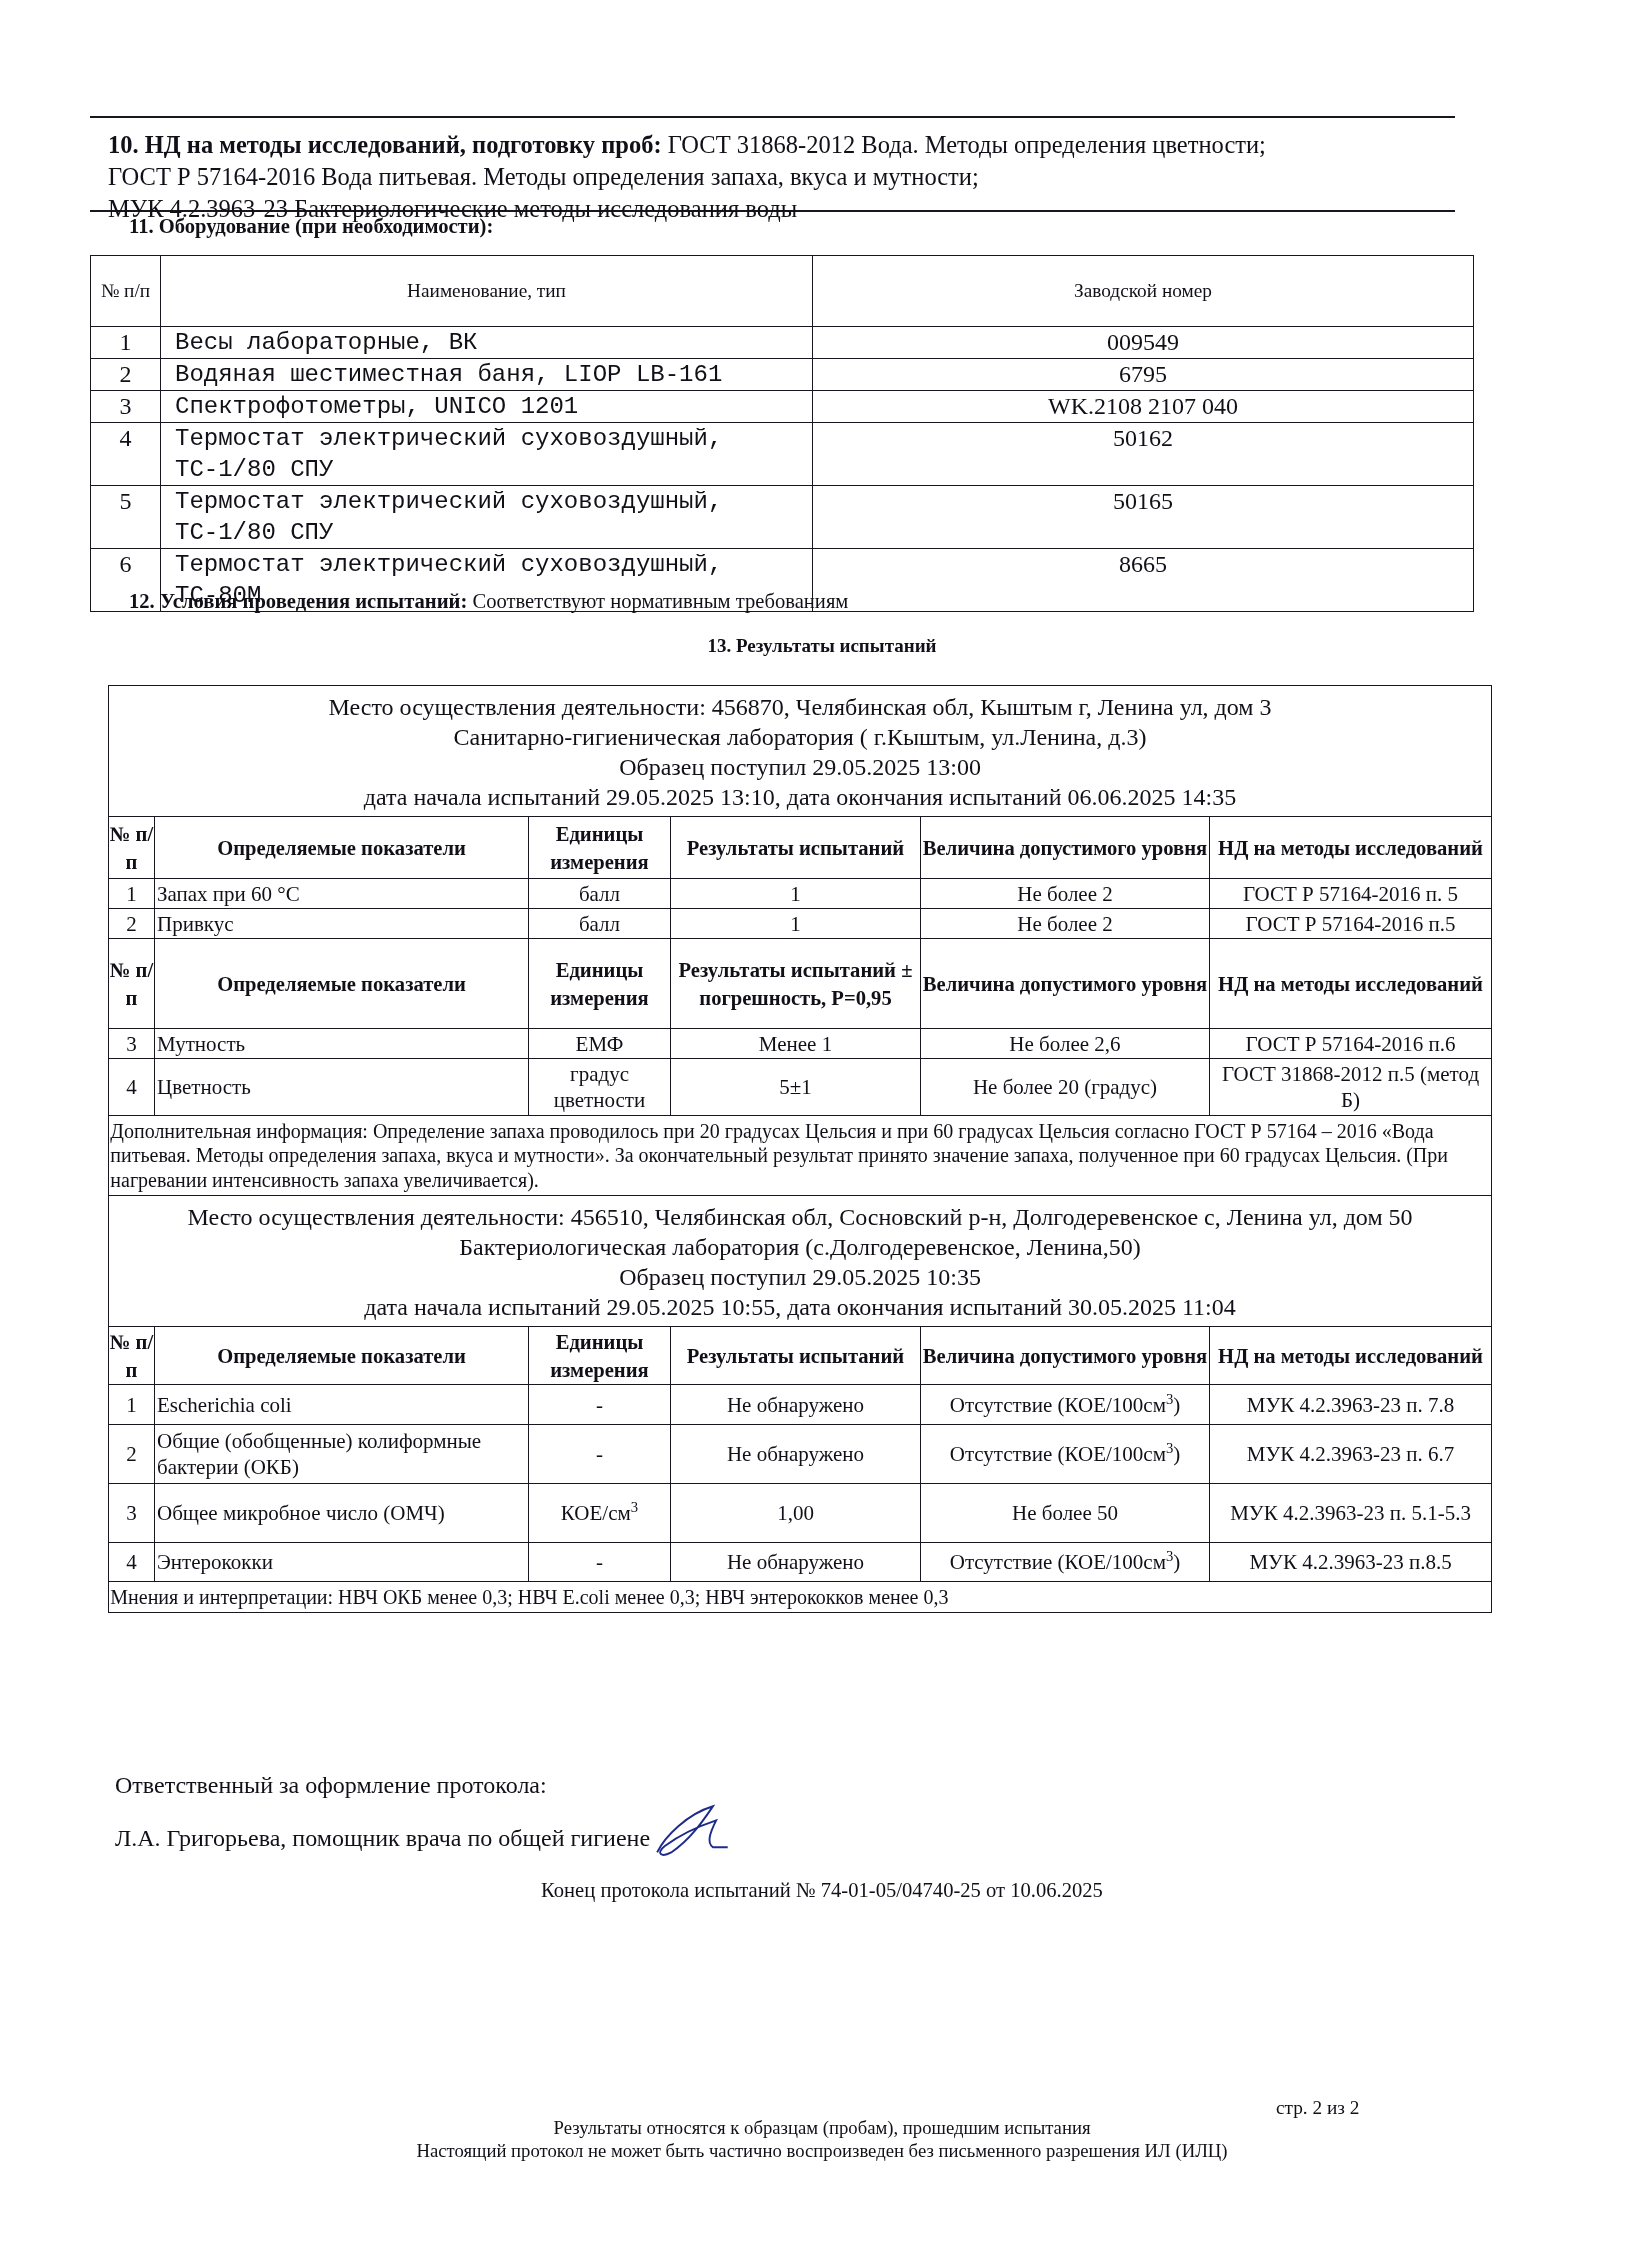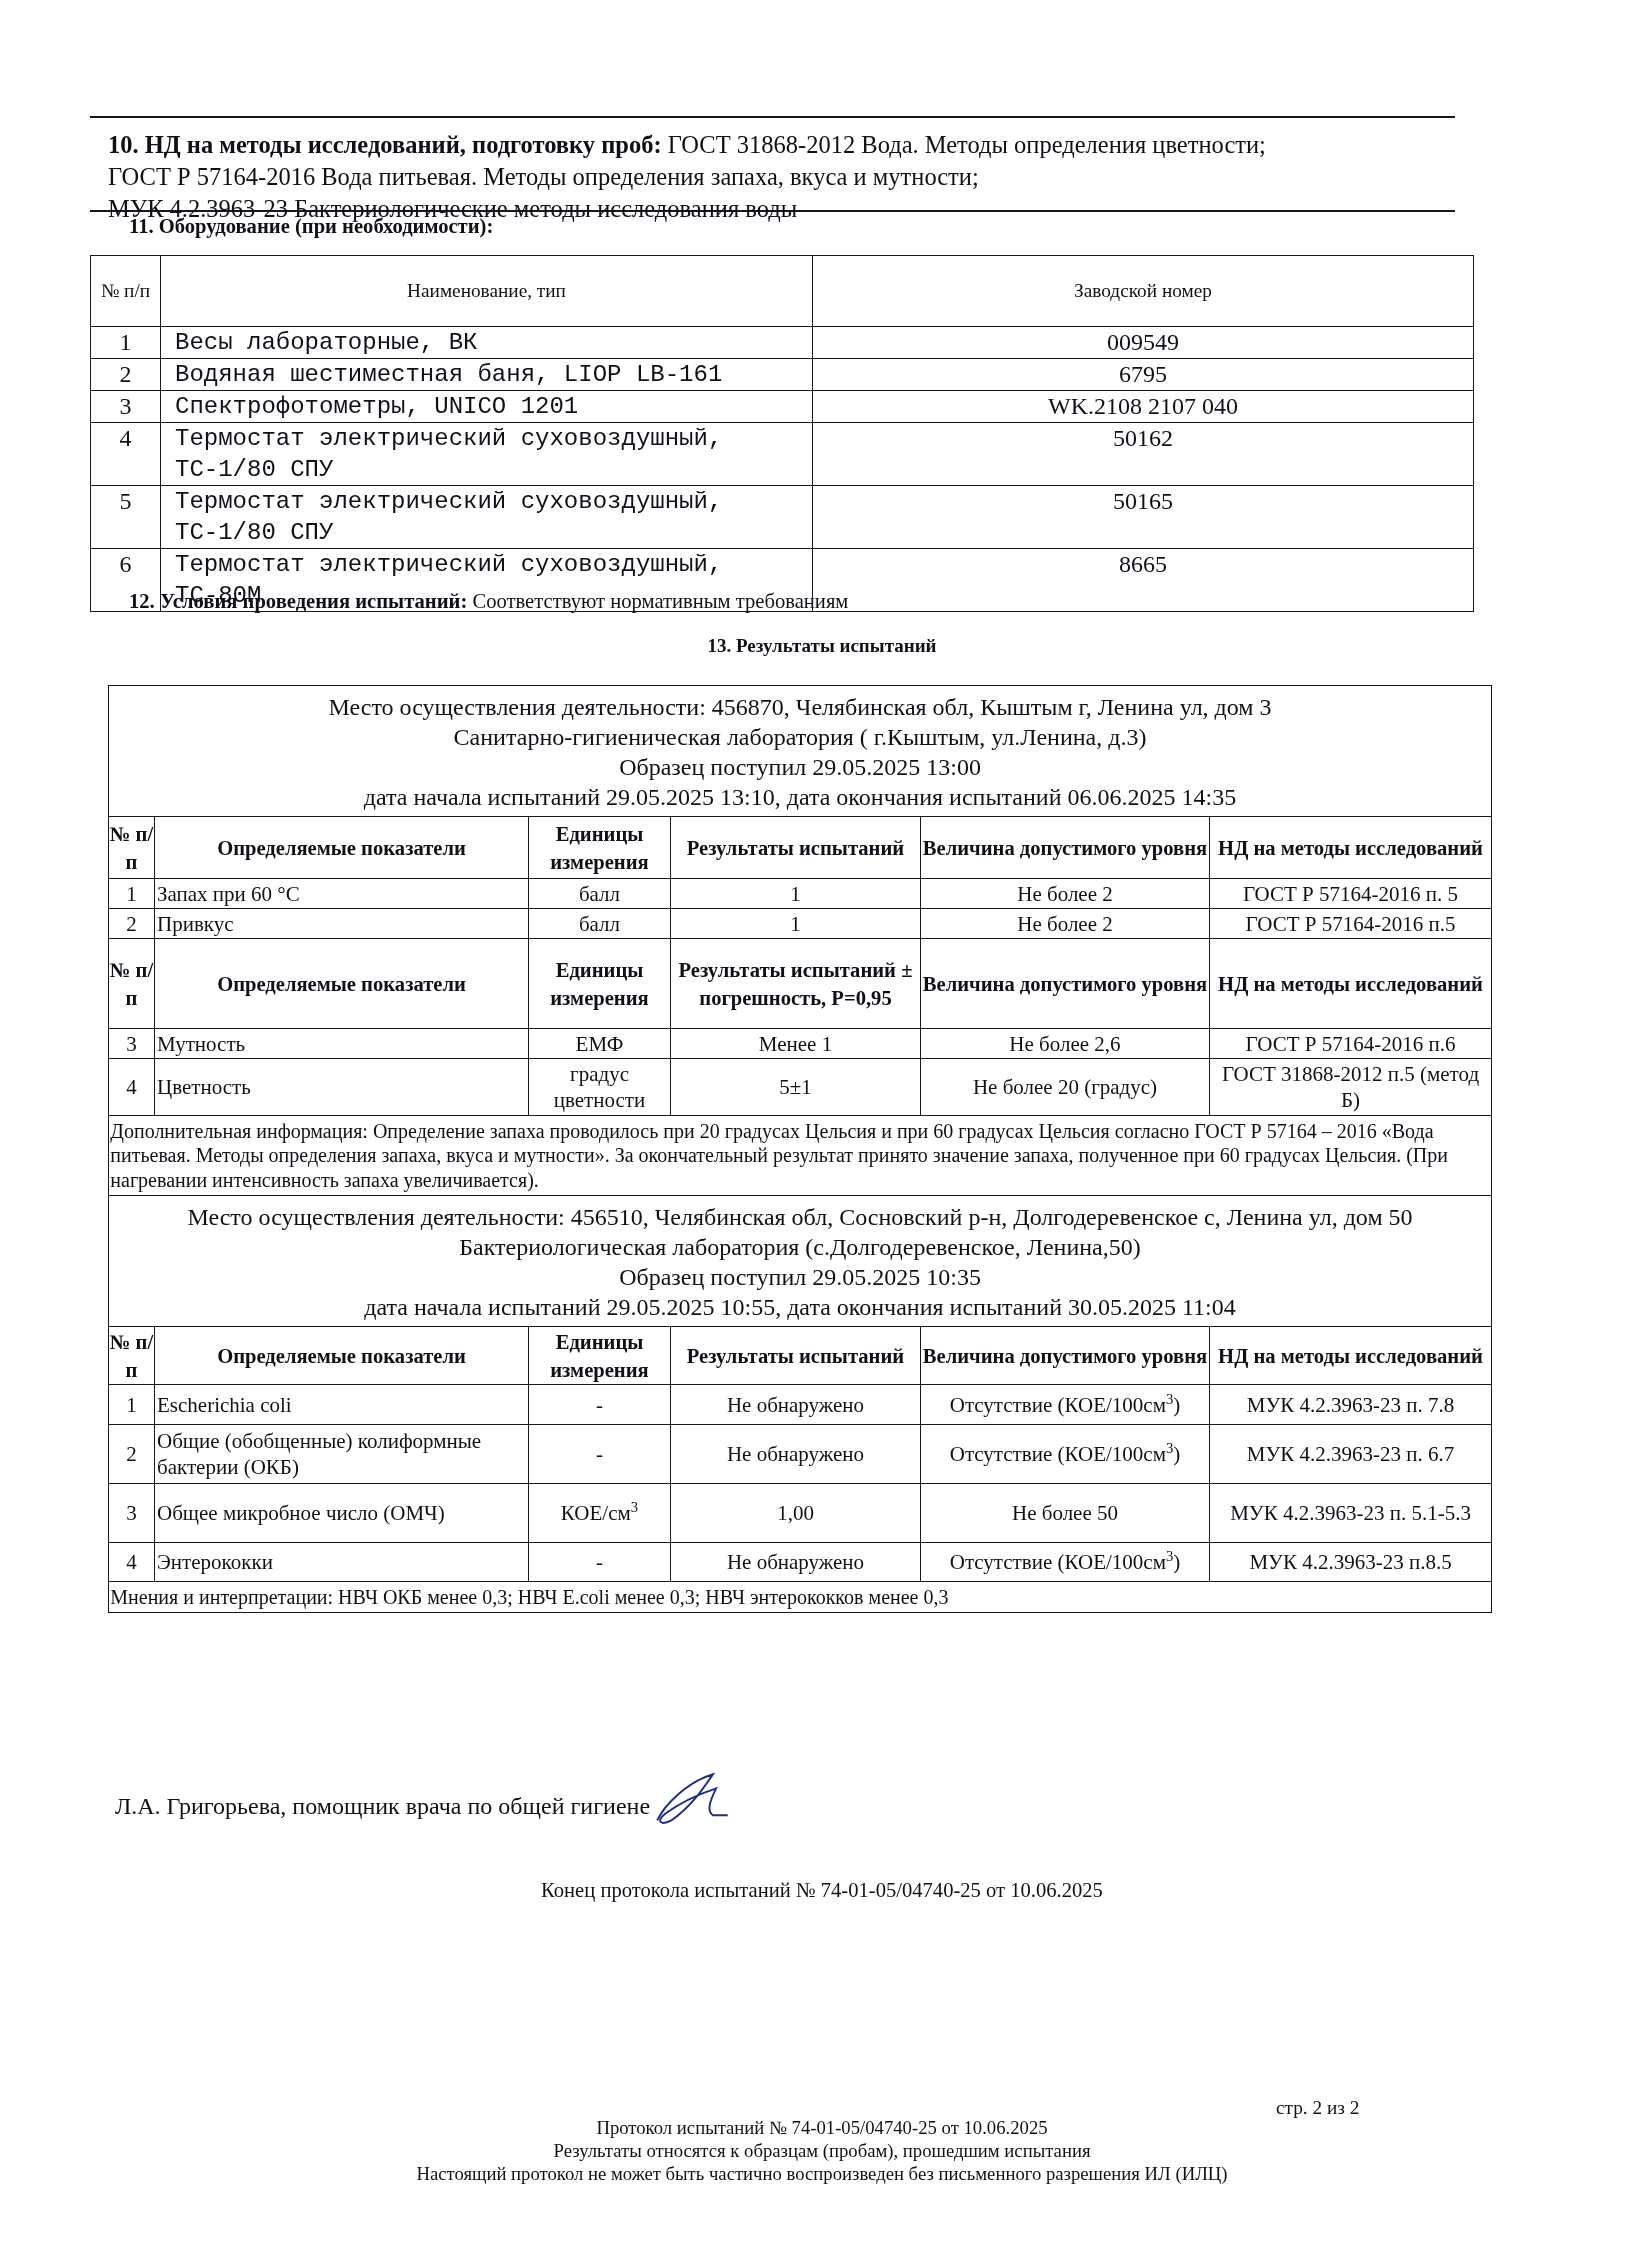--- a/index.html
+++ b/index.html
@@ -232,30 +232,30 @@
     <td><span>Отсутствие  (КОЕ/100см</span><sup>3</sup><span>)</span></td>
     <td>МУК 4.2.3963-23 п.8.5</td>
   </tr>
   <tr>
     <td colspan="6" class="note">Мнения и интерпретации: НВЧ ОКБ менее 0,3; НВЧ E.coli менее 0,3; НВЧ энтерококков менее 0,3</td>
   </tr>
 </tbody>
   </table>
 
 <div id="resp" class="abs">
+  <div>Ответственный за оформление протокола:</div>
   <div>
     <span>Л.А. Григорьева, помощник врача по общей гигиене</span>
     <svg width="77" height="58" viewBox="0 0 120 90" style="vertical-align:-13px; margin-left:-3.9px">
       <path d="M8 80 C 20 55, 55 20, 95 8 C 80 30, 60 60, 30 80 C 15 88, 5 82, 20 70 C 40 55, 70 40, 100 30 C 90 50, 85 65, 95 72 L 118 72" fill="none" stroke="#1e2a8c" stroke-width="3"></path>
     </svg>
   </div>
 </div>
 
 <div id="end" class="abs">Конец протокола испытаний № 74-01-05/04740-25 от 10.06.2025</div>
 
 <div id="page-num" class="abs">стр. 2 из 2</div>
 
 <div id="footer" class="abs">
-  <div>Протокол испытаний № 74-01-05/04740-25 от 10.06.2025</div>
   <div>Результаты относятся к образцам (пробам), прошедшим испытания</div>
   <div>Настоящий протокол не может быть частично воспроизведен без письменного разрешения ИЛ (ИЛЦ)</div>
 </div>
 
 
 </body></html>

